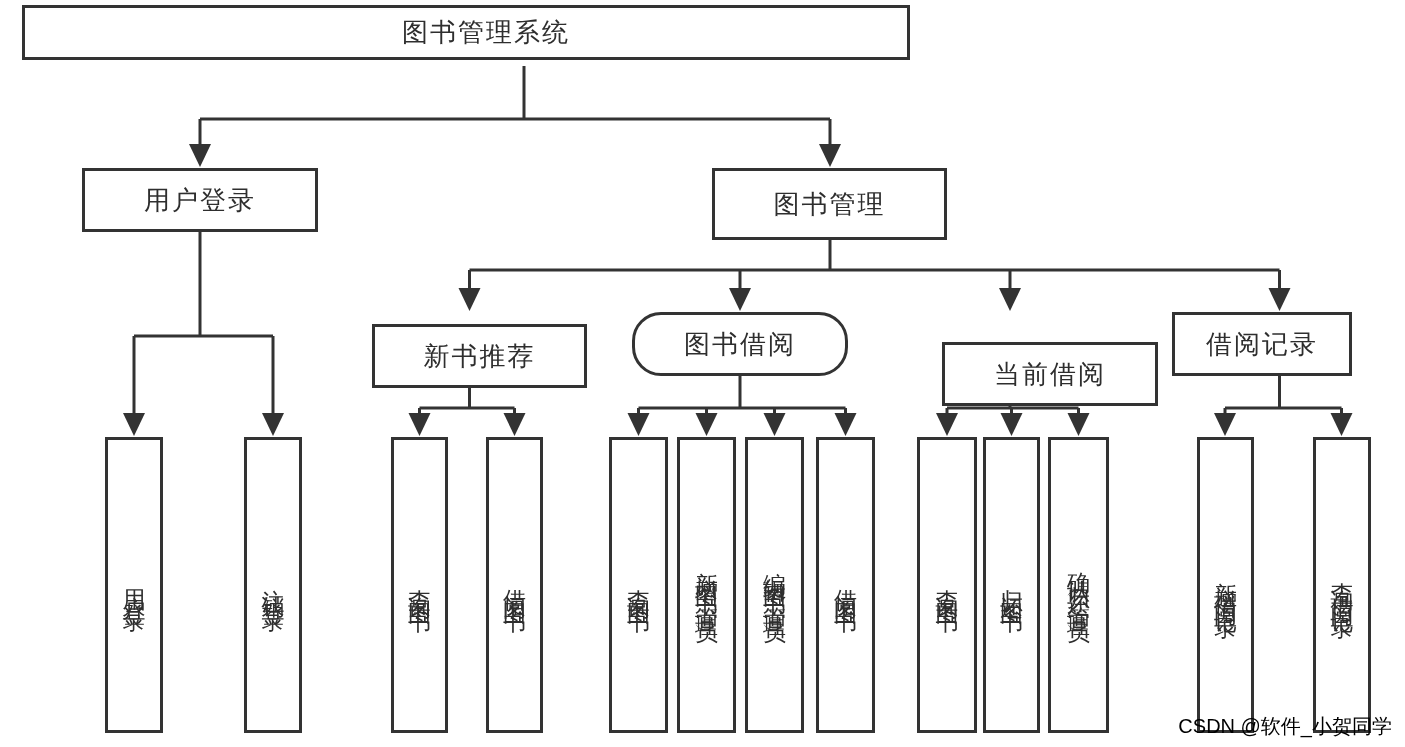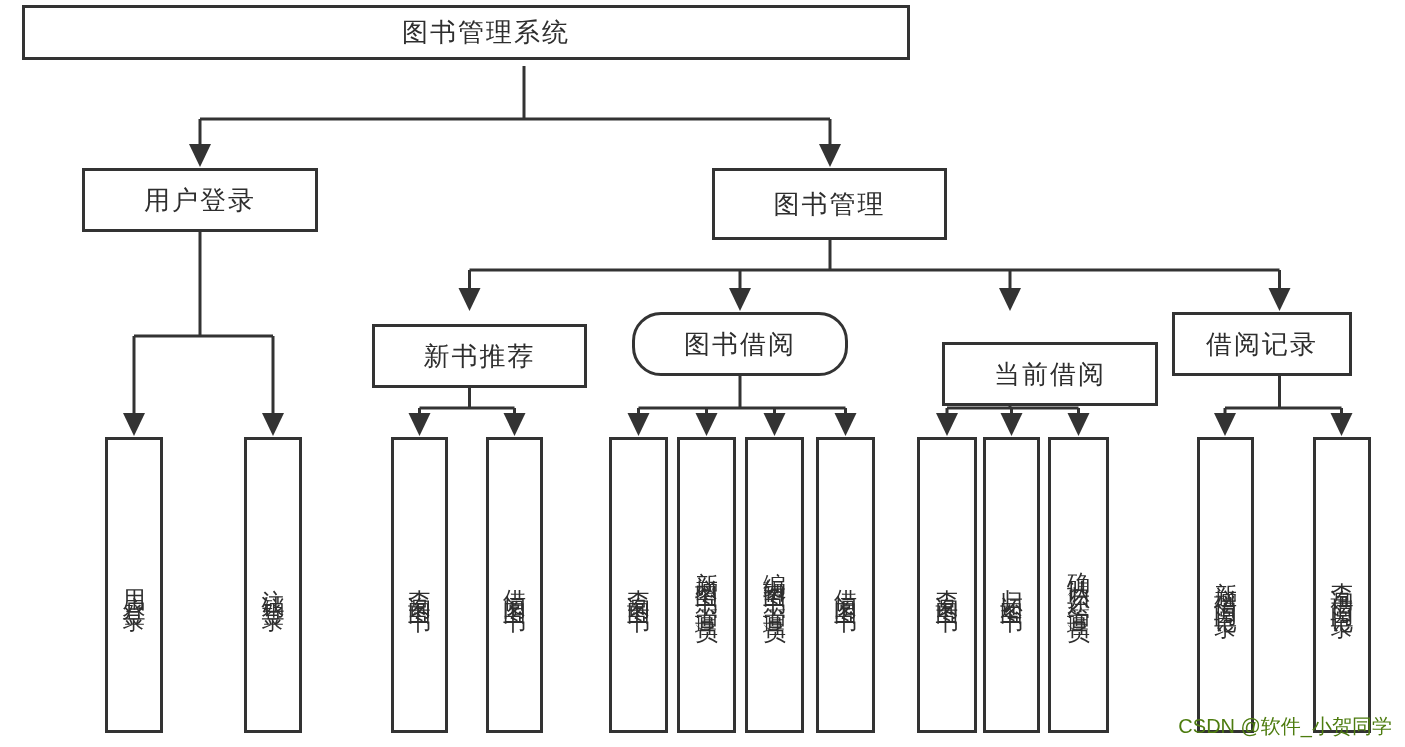--- a/index.html
+++ b/index.html
@@ -66,21 +66,21 @@
   .l-d1 { left: 917px;  width: 60px; }
   .l-d2 { left: 983px;  width: 57px; }
   .l-d3 { left: 1048px; width: 61px; }
   .l-e1 { left: 1197px; width: 57px; }
   .l-e2 { left: 1313px; width: 58px; }
   .watermark {
     position: absolute;
     right: 13px;
     bottom: 7px;
     font-size: 20px;
-    color: #4d7c0f;
+    color: #000000;
     white-space: nowrap;
     z-index: 5;
   }
 </style>
 </head>
 <body>
 
 <div class="canvas">
 
   <svg class="connectors" viewBox="0 0 1405 747" xmlns="http://www.w3.org/2000/svg" aria-hidden="true">

